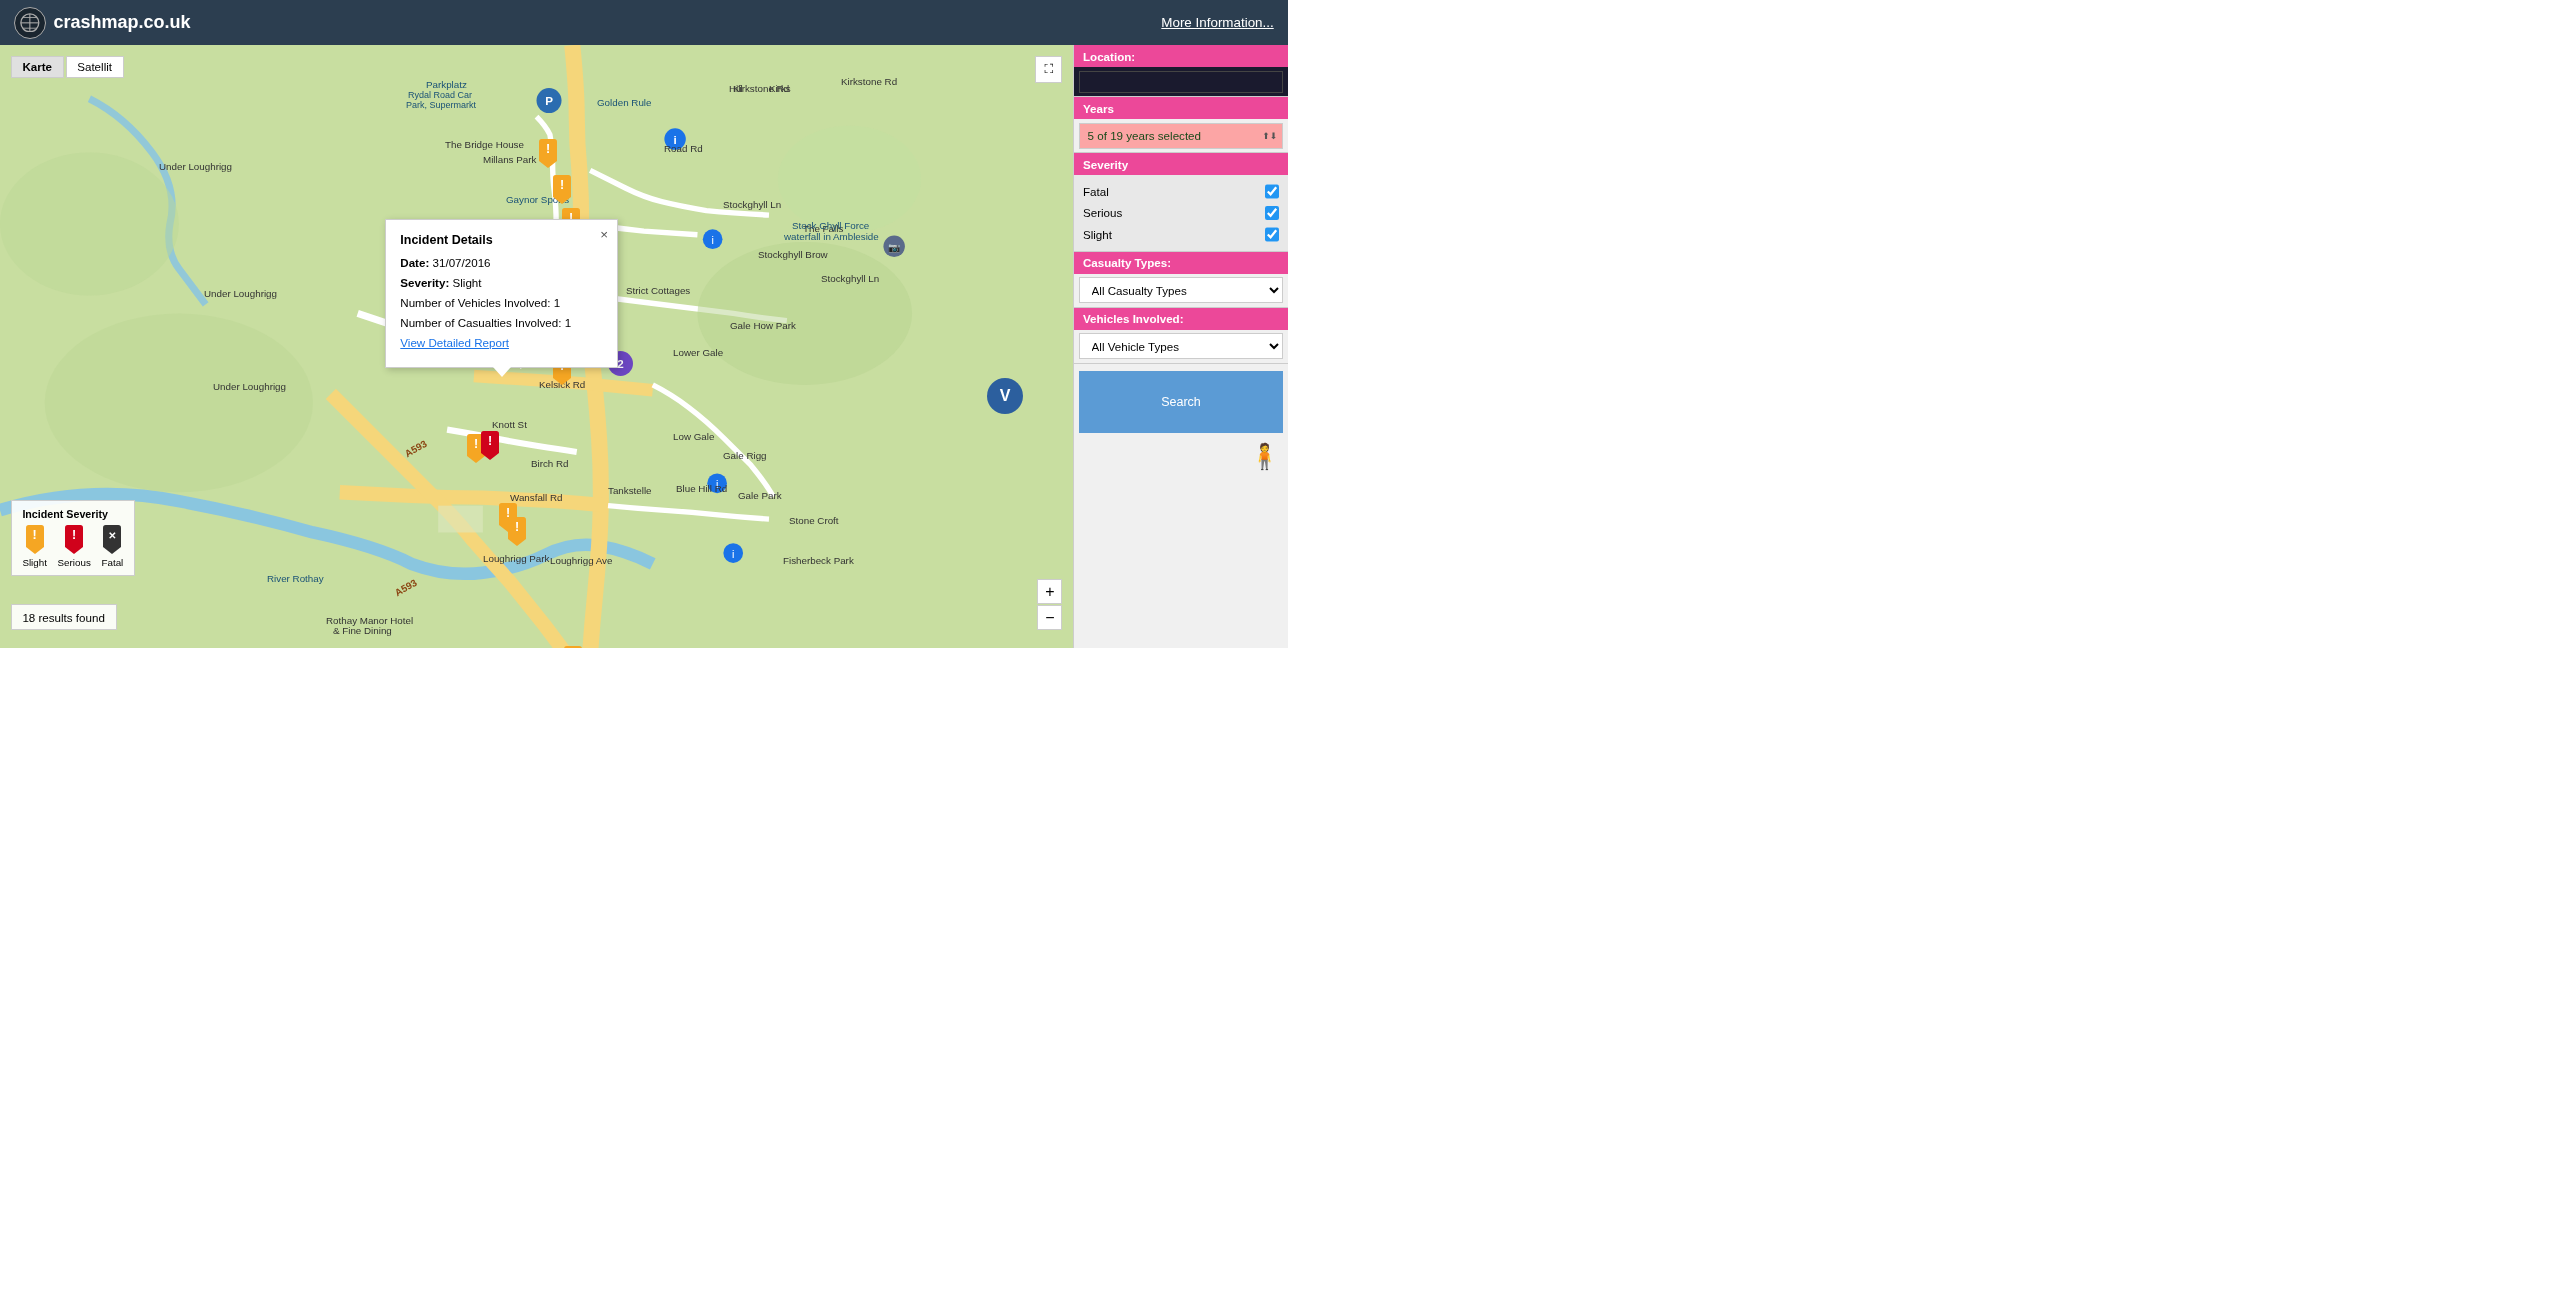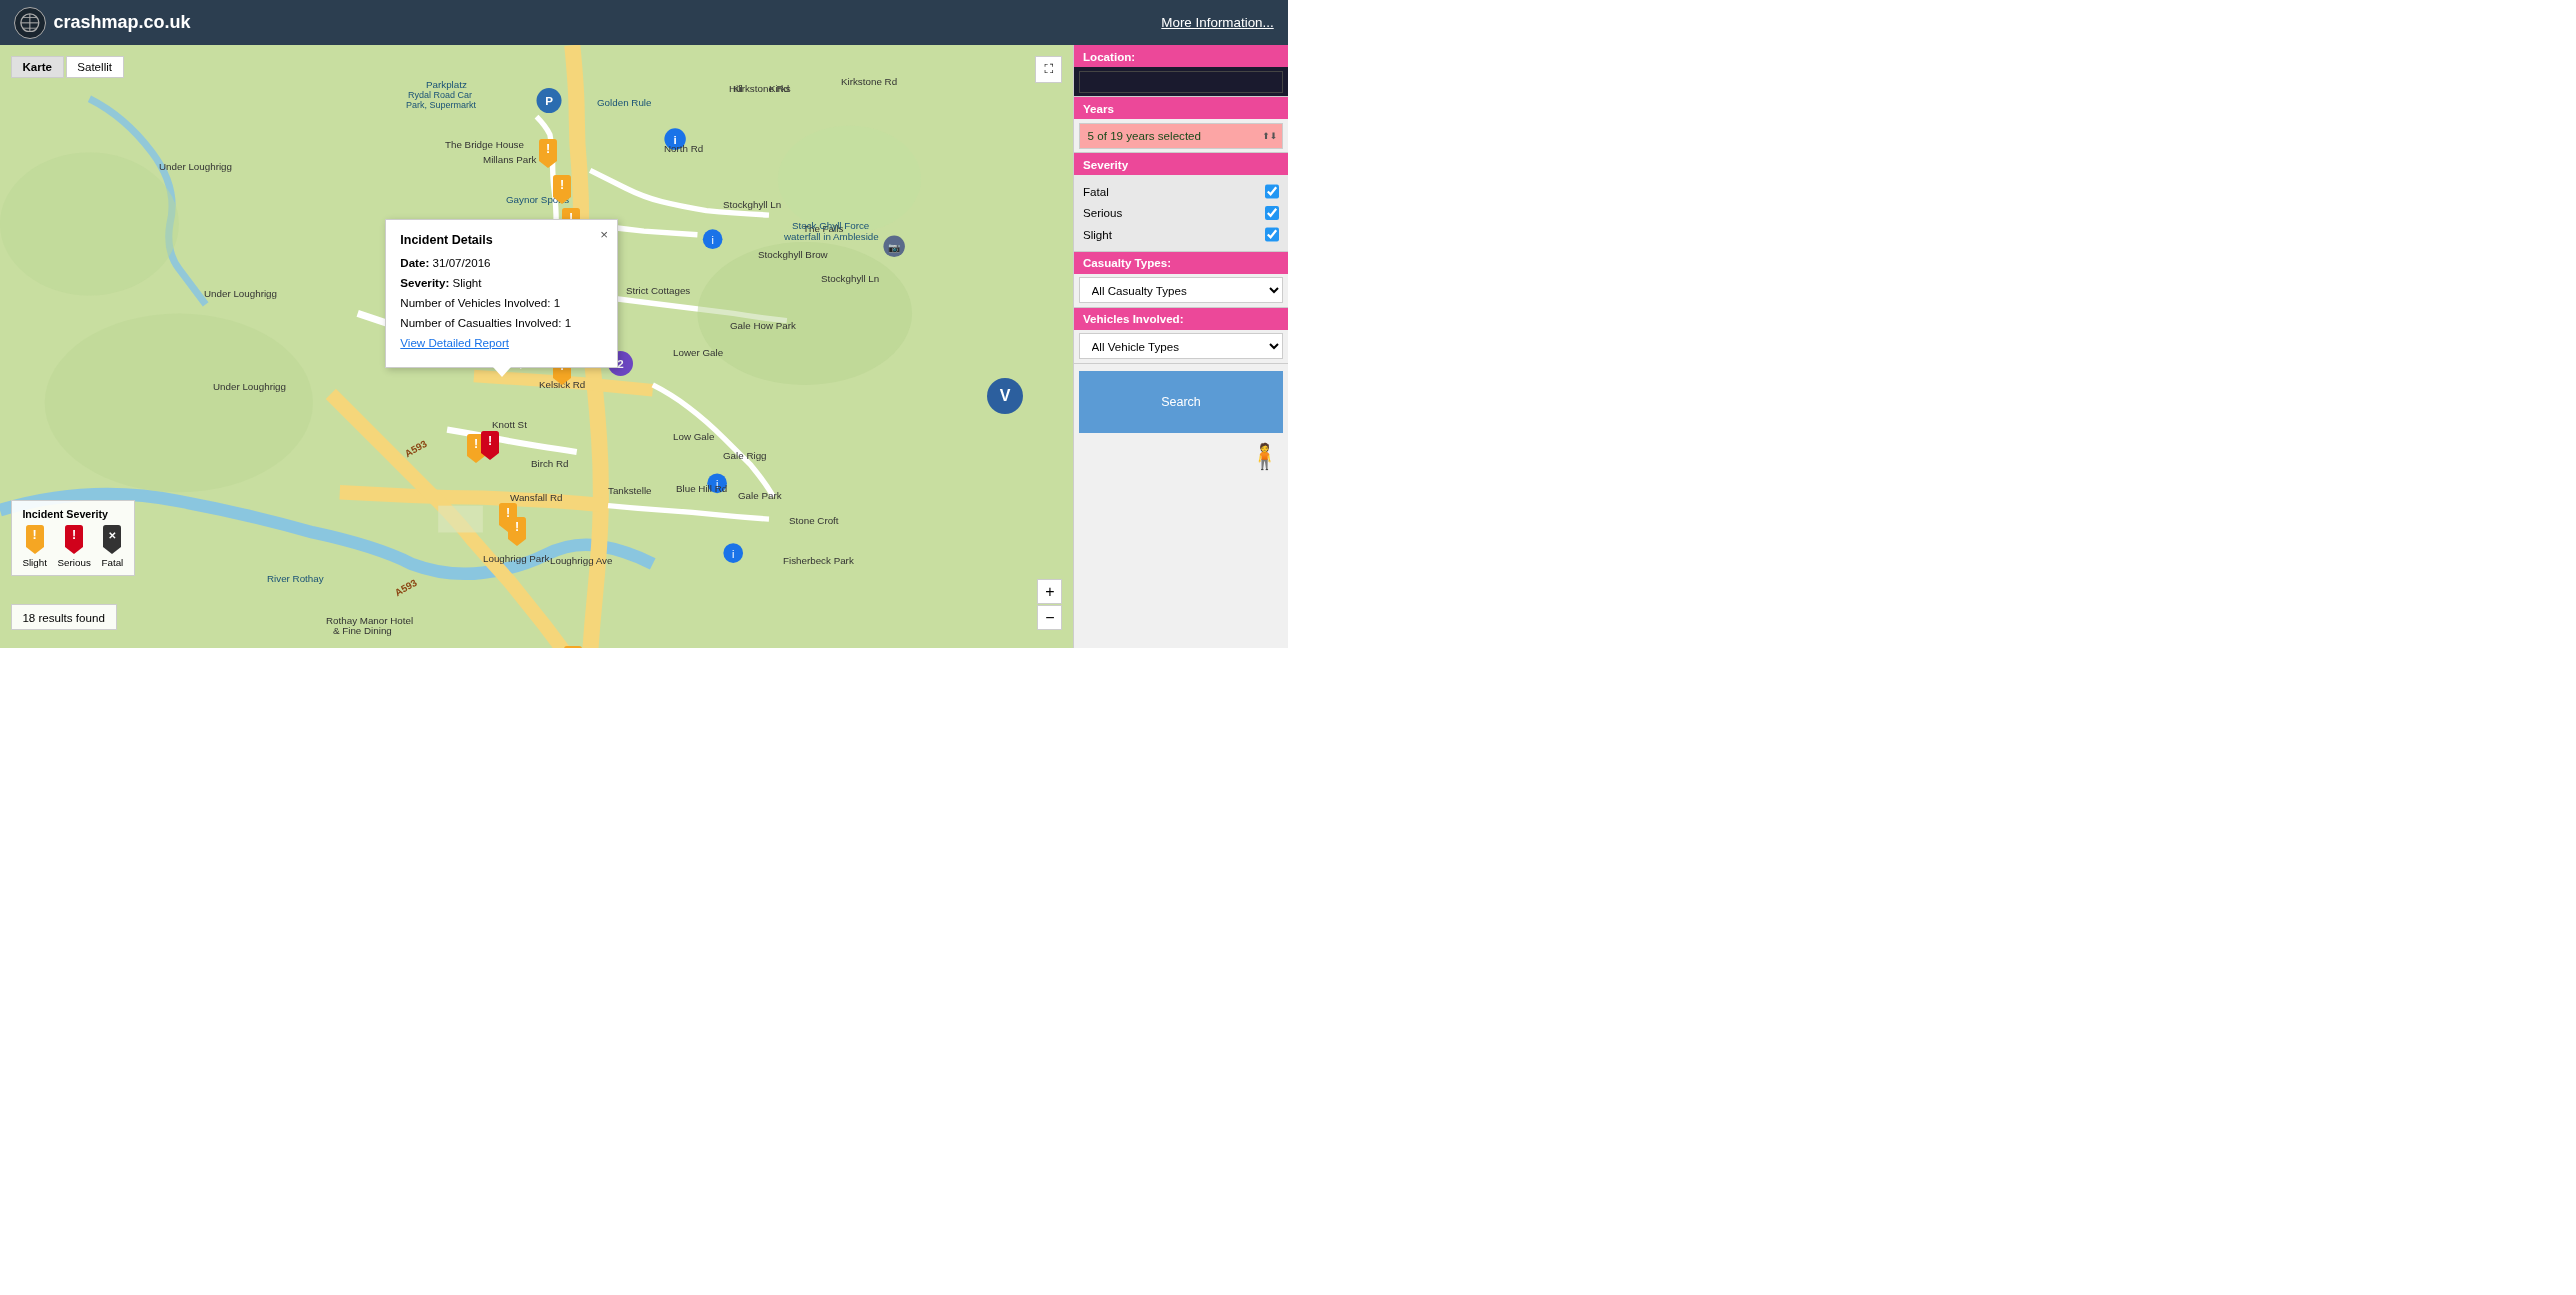--- a/index.html
+++ b/index.html
@@ -500,21 +500,21 @@
     <span class="place-label" style="top:440px;left:608px;">Tankstelle</span>
     <span class="place-label" style="top:447px;left:510px;">Wansfall Rd</span>
     <span class="place-label" style="top:510px;left:550px;">Loughrigg Ave</span>
     <span class="place-label place-label-blue" style="top:528px;left:267px;">River Rothay</span>
     <span class="place-label" style="top:570px;left:326px;">Rothay Manor Hotel</span>
     <span class="place-label" style="top:580px;left:333px;">&amp; Fine Dining</span>
     <span class="place-label" style="top:38px;left:729px;">Hill</span>
     <span class="place-label" style="top:38px;left:769px;">Kirks</span>
     <span class="place-label" style="top:38px;left:733px;">Kirkstone Rd</span>
     <span class="place-label" style="top:31px;left:841px;">Kirkstone Rd</span>
-    <span class="place-label" style="top:98px;left:664px;">North Rd</span>
+    <span class="place-label" style="top:98px;left:664px;">Road Rd</span>
     <span class="place-label" style="top:154px;left:723px;">Stockghyll Ln</span>
     <span class="place-label" style="top:204px;left:758px;">Stockghyll Brow</span>
     <span class="place-label" style="top:228px;left:821px;">Stockghyll Ln</span>
     <span class="place-label" style="top:178px;left:803px;">The Falls</span>
     <span class="place-label place-label-blue" style="top:175px;left:792px;">Stock Ghyll Force</span>
     <span class="place-label place-label-blue" style="top:186px;left:784px;">waterfall in Ambleside</span>
     <span class="place-label" style="top:275px;left:730px;">Gale How Park</span>
     <span class="place-label" style="top:445px;left:738px;">Gale Park</span>
     <span class="place-label" style="top:405px;left:723px;">Gale Rigg</span>
     <span class="place-label" style="top:470px;left:789px;">Stone Croft</span>

